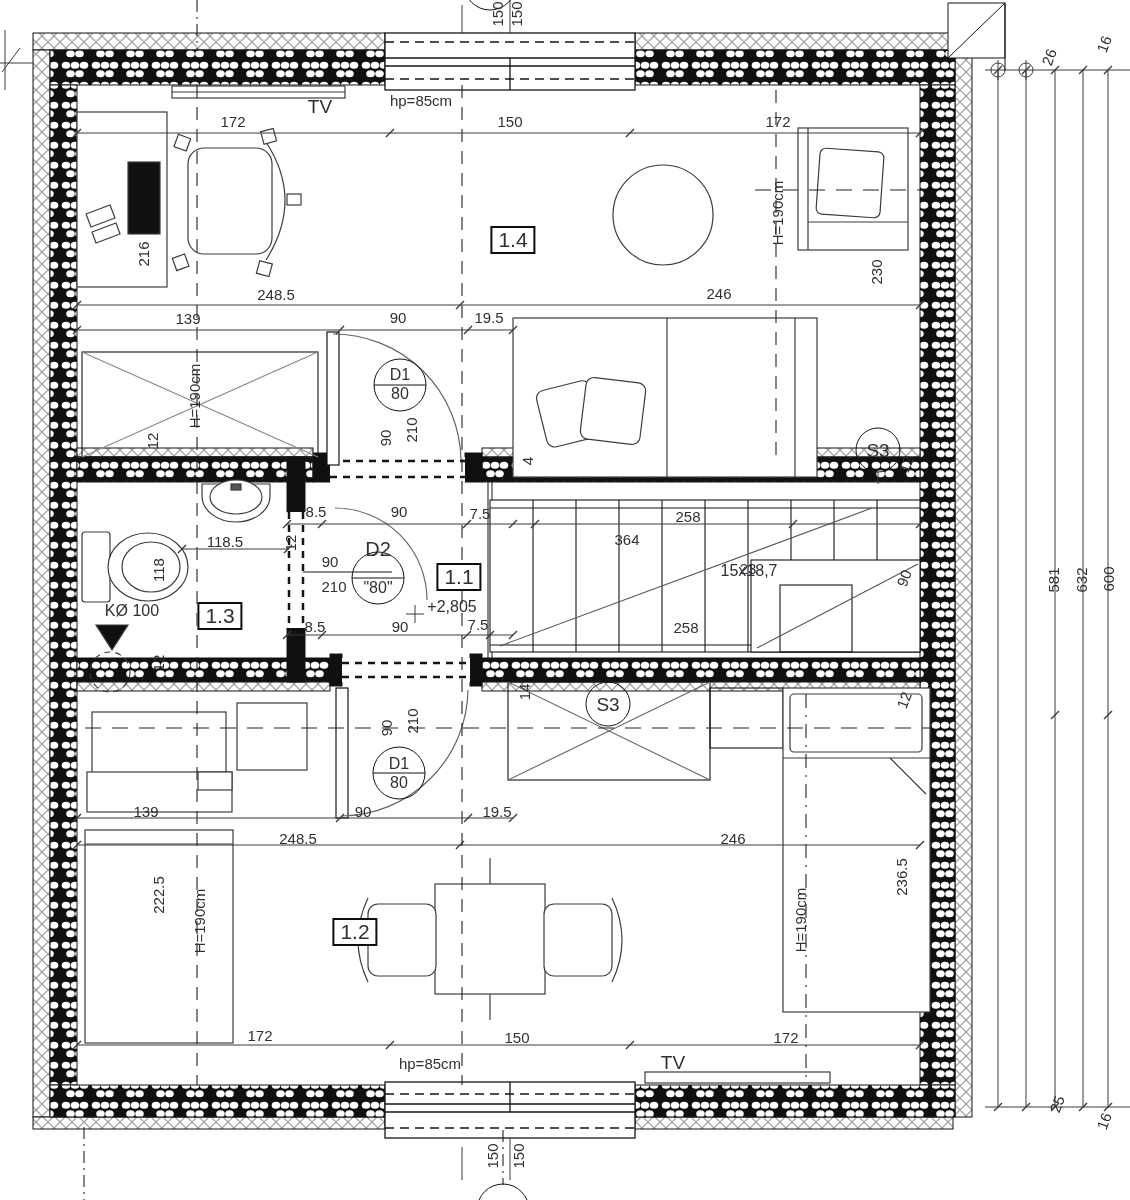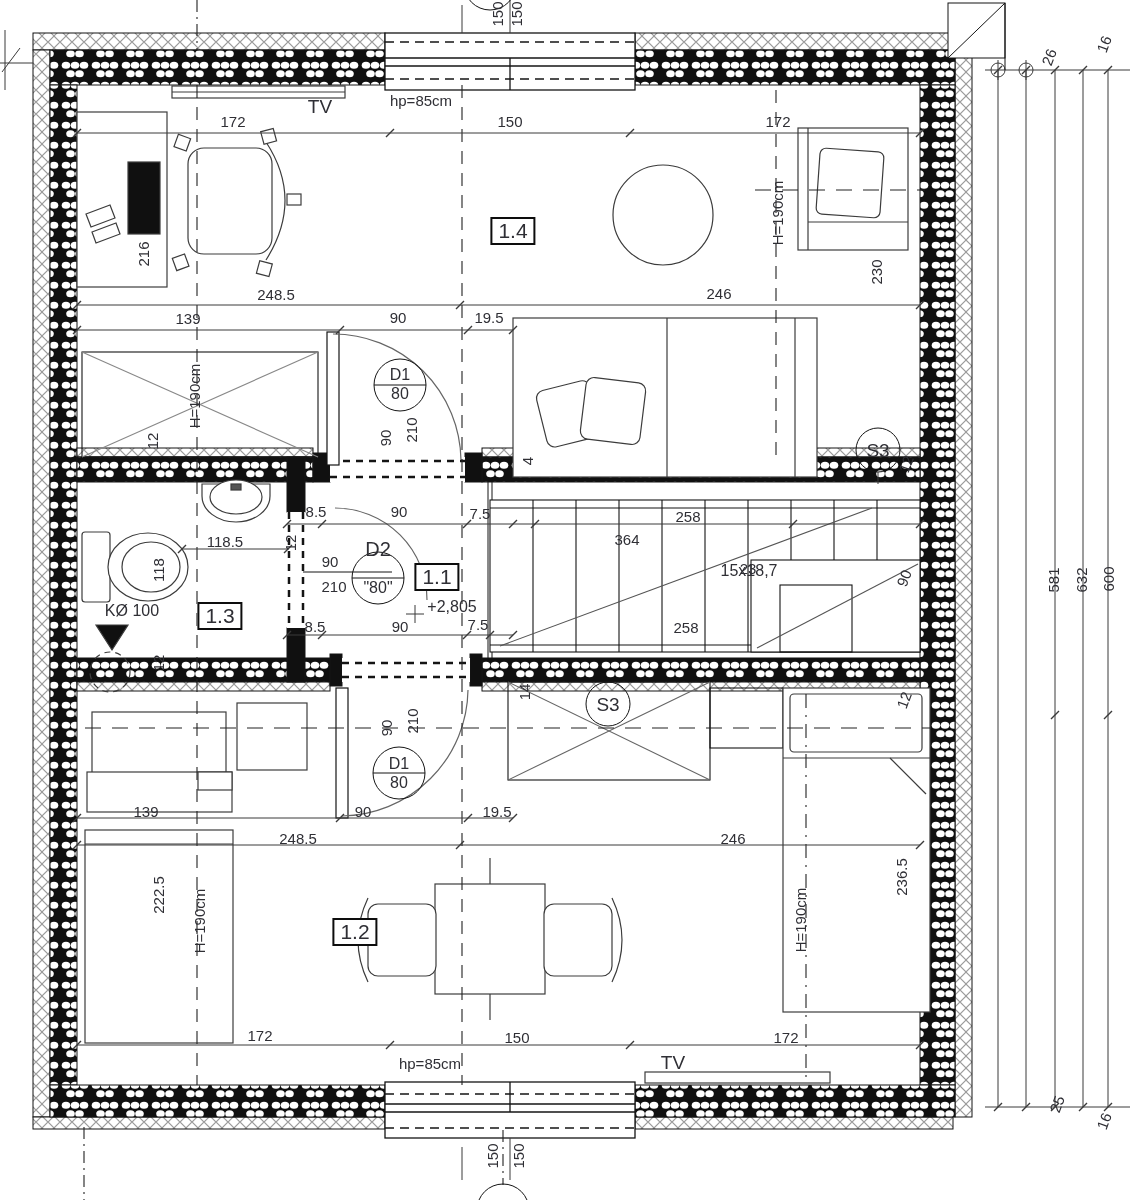--- a/index.html
+++ b/index.html
@@ -270,21 +270,21 @@
 
 <div id="ann-layer">
       <span class="ann" style="left: 497px; top: 14px; transform: translate(-50%, -50%) rotate(-90deg);">150</span>
       <span class="ann" style="left: 516px; top: 14px; transform: translate(-50%, -50%) rotate(-90deg);">150</span>
       <span class="ann" style="left: 320px; top: 106px; font-size: 19px; transform: translate(-50%, -50%);">TV</span>
       <span class="ann" style="left: 421px; top: 100px; transform: translate(-50%, -50%);">hp=85cm</span>
       <span class="ann" style="left: 233px; top: 121px; transform: translate(-50%, -50%);">172</span>
       <span class="ann" style="left: 510px; top: 121px; transform: translate(-50%, -50%);">150</span>
       <span class="ann" style="left: 778px; top: 121px; transform: translate(-50%, -50%);">172</span>
       <span class="ann" style="left: 143px; top: 254px; transform: translate(-50%, -50%) rotate(-90deg);">216</span>
-      <span class="ann box" style="left: 513px; top: 231px; transform: translate(-50%, -50%);">1.4</span>
+      <span class="ann box" style="left: 513px; top: 240px; transform: translate(-50%, -50%);">1.4</span>
       <span class="ann" style="left: 194px; top: 396px; transform: translate(-50%, -50%) rotate(-90deg);">H=190cm</span>
       <span class="ann" style="left: 777px; top: 213px; transform: translate(-50%, -50%) rotate(-90deg);">H=190cm</span>
       <span class="ann" style="left: 876px; top: 272px; transform: translate(-50%, -50%) rotate(-90deg);">230</span>
       <span class="ann" style="left: 276px; top: 294px; transform: translate(-50%, -50%);">248.5</span>
       <span class="ann" style="left: 719px; top: 293px; transform: translate(-50%, -50%);">246</span>
       <span class="ann" style="left: 188px; top: 318px; transform: translate(-50%, -50%);">139</span>
       <span class="ann" style="left: 398px; top: 317px; transform: translate(-50%, -50%);">90</span>
       <span class="ann" style="left: 489px; top: 317px; transform: translate(-50%, -50%);">19.5</span>
       <span class="ann" style="left: 400px; top: 375px; font-size: 16px; transform: translate(-50%, -50%);">D1</span>
       <span class="ann" style="left: 400px; top: 394px; font-size: 16px; transform: translate(-50%, -50%);">80</span>
@@ -298,21 +298,21 @@
       <span class="ann" style="left: 399px; top: 511px; transform: translate(-50%, -50%);">90</span>
       <span class="ann" style="left: 480px; top: 513px; transform: translate(-50%, -50%);">7.5</span>
       <span class="ann" style="left: 688px; top: 516px; transform: translate(-50%, -50%);">258</span>
       <span class="ann" style="left: 627px; top: 539px; transform: translate(-50%, -50%);">364</span>
       <span class="ann" style="left: 225px; top: 541px; transform: translate(-50%, -50%);">118.5</span>
       <span class="ann" style="left: 290px; top: 543px; transform: translate(-50%, -50%) rotate(-90deg);">12</span>
       <span class="ann" style="left: 330px; top: 561px; transform: translate(-50%, -50%);">90</span>
       <span class="ann" style="left: 334px; top: 586px; transform: translate(-50%, -50%);">210</span>
       <span class="ann" style="left: 378px; top: 549px; font-size: 20px; transform: translate(-50%, -50%);">D2</span>
       <span class="ann" style="left: 378px; top: 588px; font-size: 16px; transform: translate(-50%, -50%);">"80"</span>
-      <span class="ann box" style="left: 437px; top: 577px; transform: translate(-50%, -50%);">1.1</span>
+      <span class="ann box" style="left: 459px; top: 577px; transform: translate(-50%, -50%);">1.1</span>
       <span class="ann" style="left: 452px; top: 607px; font-size: 16px; transform: translate(-50%, -50%);">+2,805</span>
       <span class="ann" style="left: 749px; top: 571px; font-size: 16px; transform: translate(-50%, -50%);">15x18,7</span>
       <span class="ann" style="left: 748px; top: 568px; transform: translate(-50%, -50%);">23</span>
       <span class="ann" style="left: 686px; top: 627px; transform: translate(-50%, -50%);">258</span>
       <span class="ann" style="left: 904px; top: 578px; transform: translate(-50%, -50%) rotate(-70deg);">90</span>
       <span class="ann" style="left: 132px; top: 611px; font-size: 16px; transform: translate(-50%, -50%);">KØ 100</span>
       <span class="ann" style="left: 158px; top: 570px; transform: translate(-50%, -50%) rotate(-90deg);">118</span>
       <span class="ann box" style="left: 220px; top: 616px; transform: translate(-50%, -50%);">1.3</span>
       <span class="ann" style="left: 158px; top: 663px; transform: translate(-50%, -50%) rotate(-90deg);">12</span>
       <span class="ann" style="left: 315px; top: 626px; transform: translate(-50%, -50%);">8.5</span>

